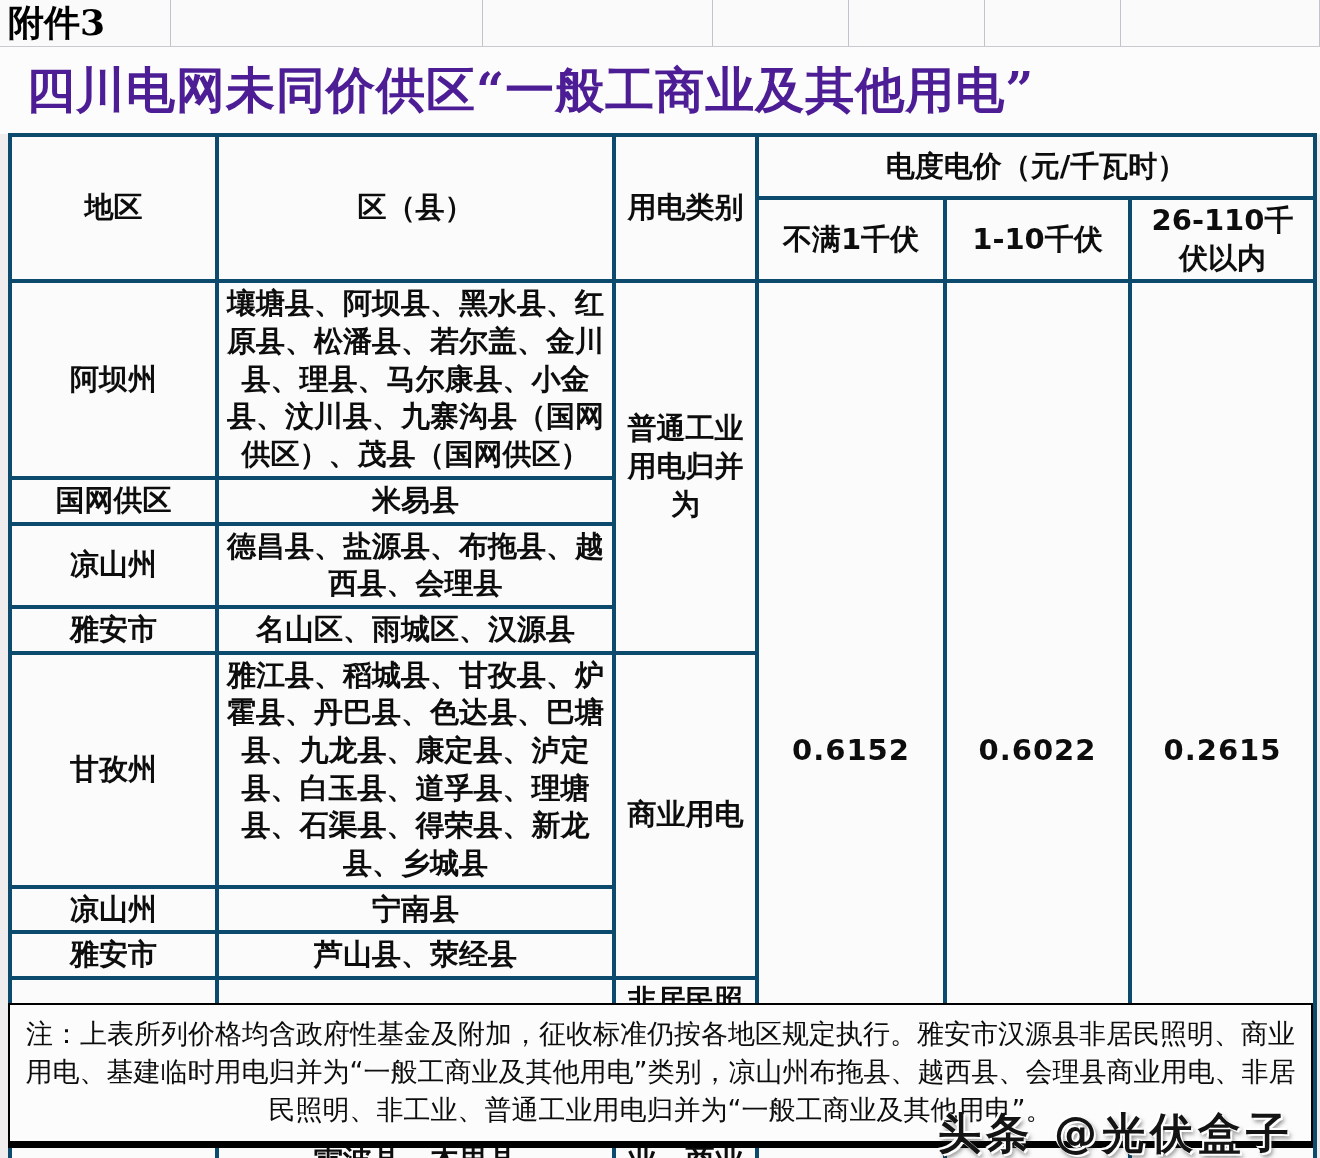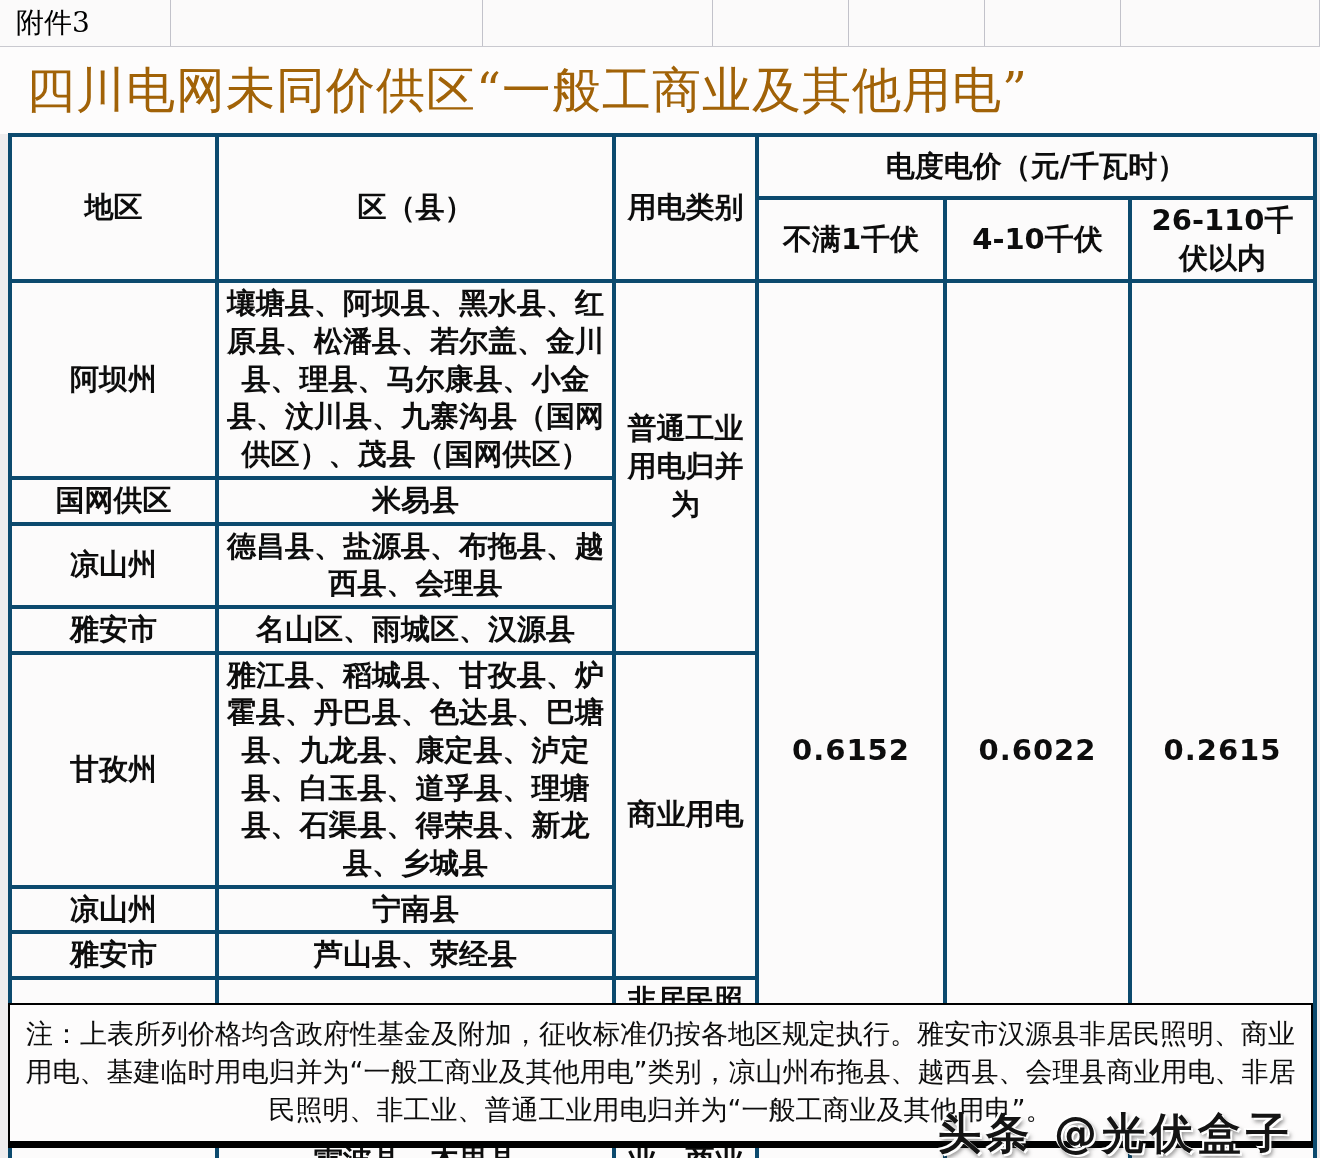--- a/index.html
+++ b/index.html
@@ -23,32 +23,32 @@
   }
   .gc0{width:171px;}
   .gc1{width:312px;}
   .gc2{width:230px;}
   .gc3{width:136px;}
   .gc4{width:136px;}
   .gc5{width:136px;}
   .gc6{flex:1;border-right:none;}
   .attach{
     font-family:"DejaVu Serif","Liberation Serif",serif;
-    font-weight:normal;font-size:28px;padding-left:16px;color:#000;
+    font-weight:bold;font-size:36px;padding-left:8px;color:#000;
   }
 
   
   .titlebar{
     height:87px;background:#fdfcfc;
     display:flex;align-items:center;
     padding-left:26px;box-sizing:border-box;
   }
   .titlebar .t{
     font-family:"DejaVu Serif","Liberation Serif",serif;
-    font-weight:normal;font-size:49px;letter-spacing:1px;color:#a16207;
+    font-weight:bold;font-size:49px;letter-spacing:1px;color:#4c1d95;
     white-space:nowrap;
   }
 
   
   table.main{
     position:absolute;left:8px;top:133px;
     width:1305px;border-collapse:collapse;table-layout:fixed;
     background:#fcfbfb;
   }
   table.main th, table.main td{
@@ -128,21 +128,21 @@
     </colgroup>
     <tbody>
       <tr class="hr1">
         <th rowspan="2">地区</th>
         <th rowspan="2">区（县）</th>
         <th rowspan="2">用电类别</th>
         <th colspan="3">电度电价（元/千瓦时）</th>
       </tr>
       <tr class="hr2">
         <th>不满1千伏</th>
-        <th>4-10千伏</th>
+        <th>1-10千伏</th>
         <th>26-110千伏以内</th>
       </tr>
 
       <tr class="r1">
         <td>阿坝州</td>
         <td>壤塘县、阿坝县、黑水县、红原县、松潘县、若尔盖、金川县、理县、马尔康县、小金县、汶川县、九寨沟县（国网供区）、茂县（国网供区）</td>
         <td rowspan="4">普通工业用电归并为</td>
         <td rowspan="9" class="price">0.6152</td>
         <td rowspan="9" class="price">0.6022</td>
         <td rowspan="9" class="price">0.2615</td>

